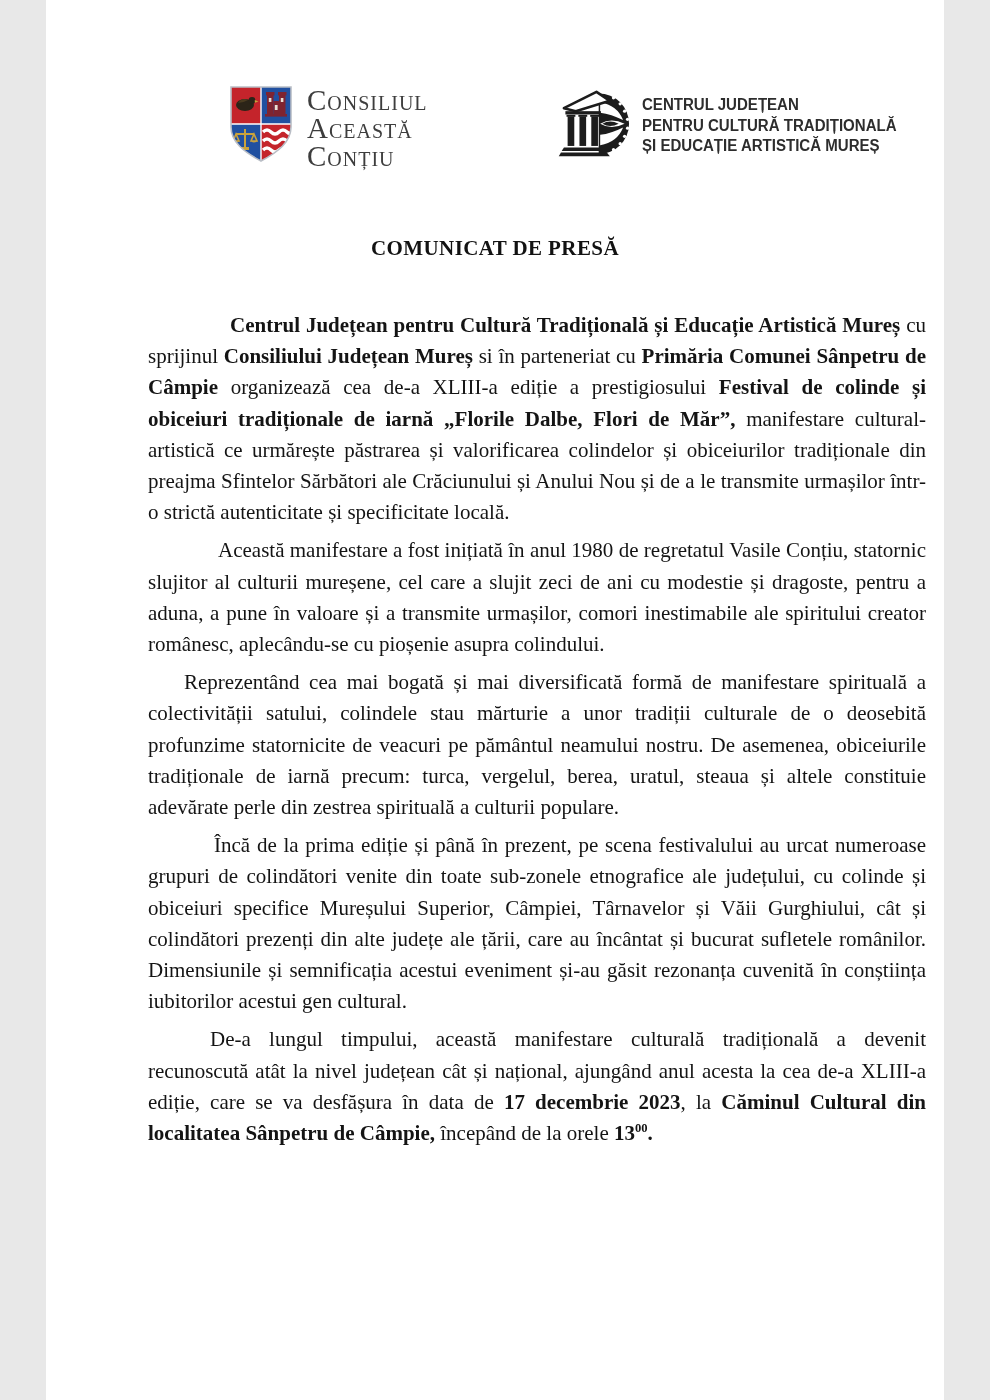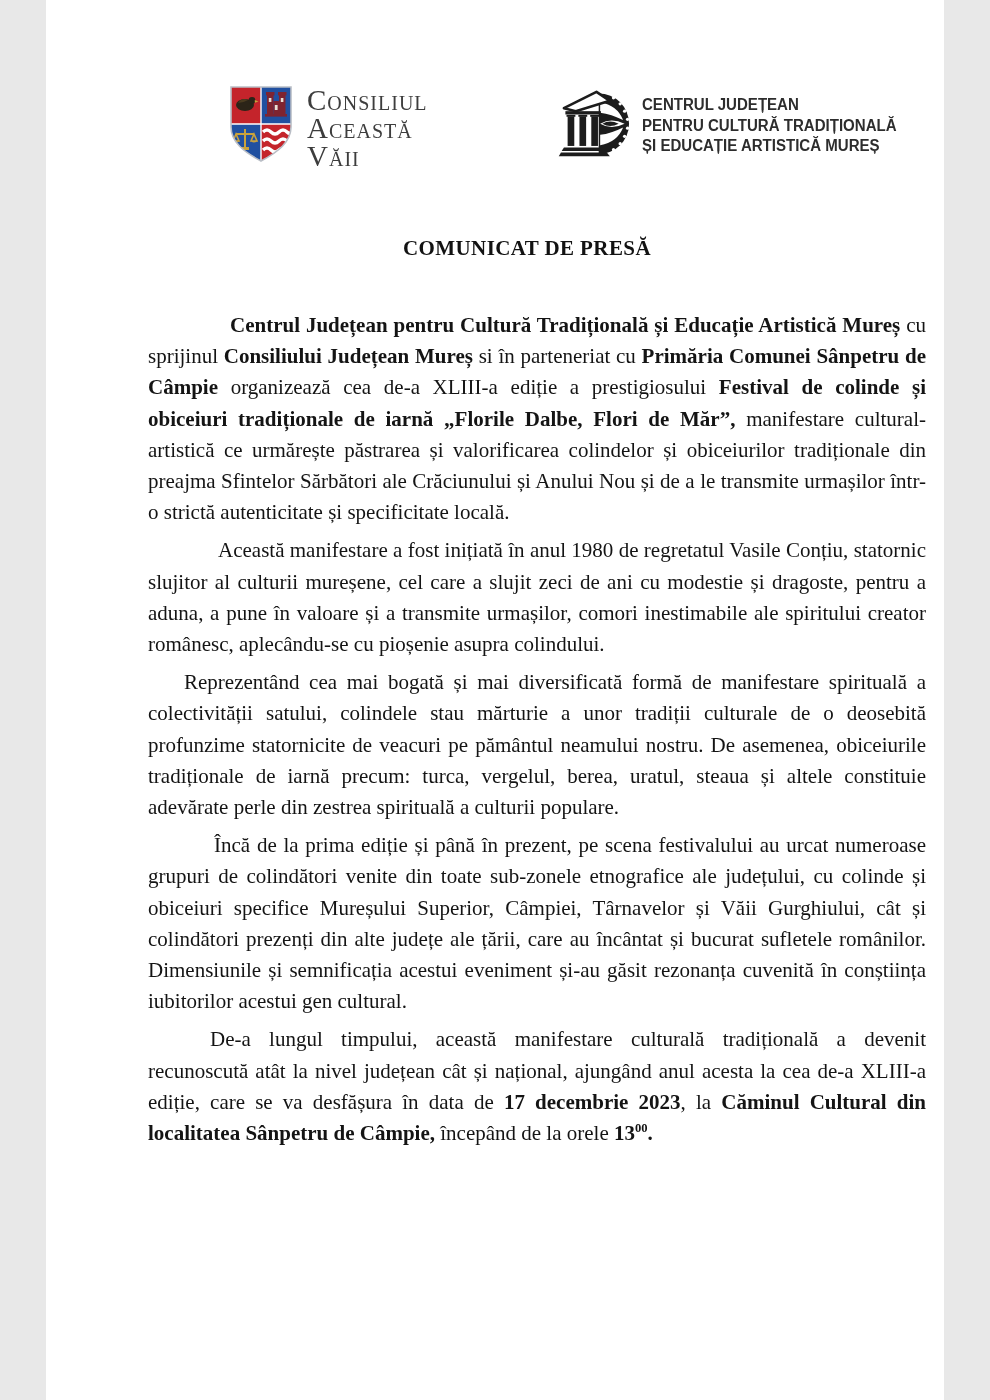--- a/index.html
+++ b/index.html
@@ -57,21 +57,20 @@
     position: absolute;
     top: 236px;
     left: 0;
     width: 100%;
     text-align: center;
     font-family: "Liberation Serif", serif;
     font-weight: bold;
     font-size: 21px;
     letter-spacing: 0.4px;
     color: #121212;
-    margin-left: 32px;
   }
   .doc-body {
     position: absolute;
     left: 95px;
     top: 303px;
     width: 792px;
     font-family: "Liberation Serif", serif;
     font-size: 21px;
     line-height: 31.2px;
     color: #141414;
@@ -132,21 +131,21 @@
         <path d="M34 65 q4 -4 8 0 q4 4 8 0 q4 -4 8 0" stroke="#ffffff" stroke-width="3.4" fill="none"></path>
 
         <line x1="32" y1="0" x2="32" y2="78" stroke="#ffffff" stroke-width="1.4"></line>
         <line x1="0" y1="39" x2="64" y2="39" stroke="#ffffff" stroke-width="1.4"></line>
       </g>
       <path d="M2 2 H62 V42 C62 57 49 67 32 76 C15 67 2 57 2 42 Z" fill="none" stroke="#b9bec6" stroke-width="1.6"></path>
     </svg>
     <div class="left-logo-text">
       <div>Consiliul</div>
       <div>Această</div>
-      <div>Văii</div>
+      <div>Conțiu</div>
     </div>
   </div>
 
   <div class="header-right">
     <svg width="74" height="74" viewBox="0 0 100 100" aria-hidden="true">
 
       <path d="M55 10 A 40 40 0 0 1 55 92 Z" fill="#1c1c1c"></path>
       <path d="M57 22 Q80 26 88 46 Q72 38 57 36 Z" fill="#ffffff"></path>
       <path d="M57 80 Q80 76 88 56 Q72 64 57 66 Z" fill="#ffffff"></path>
       <path d="M57 51 Q72 42 90 51 Q72 60 57 51 Z" fill="#ffffff"></path>

